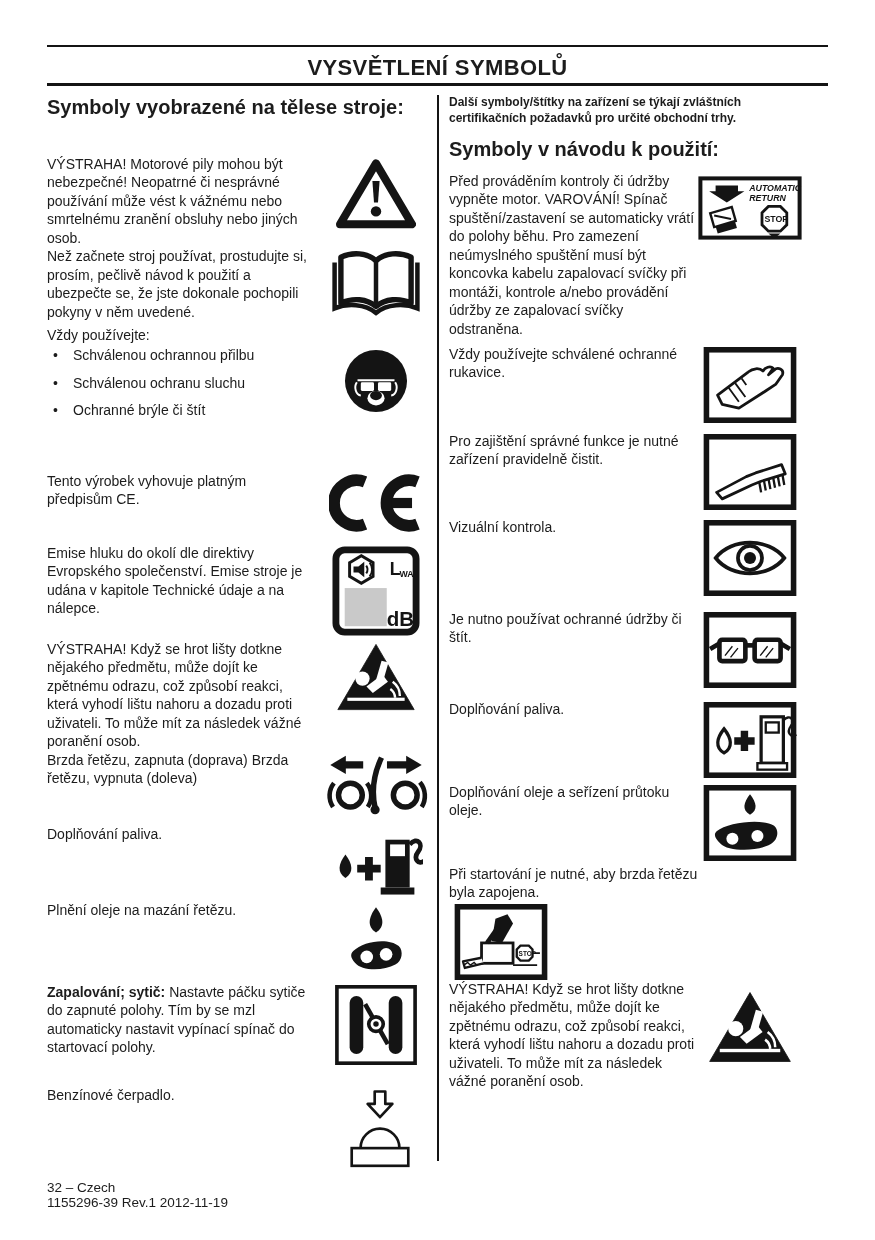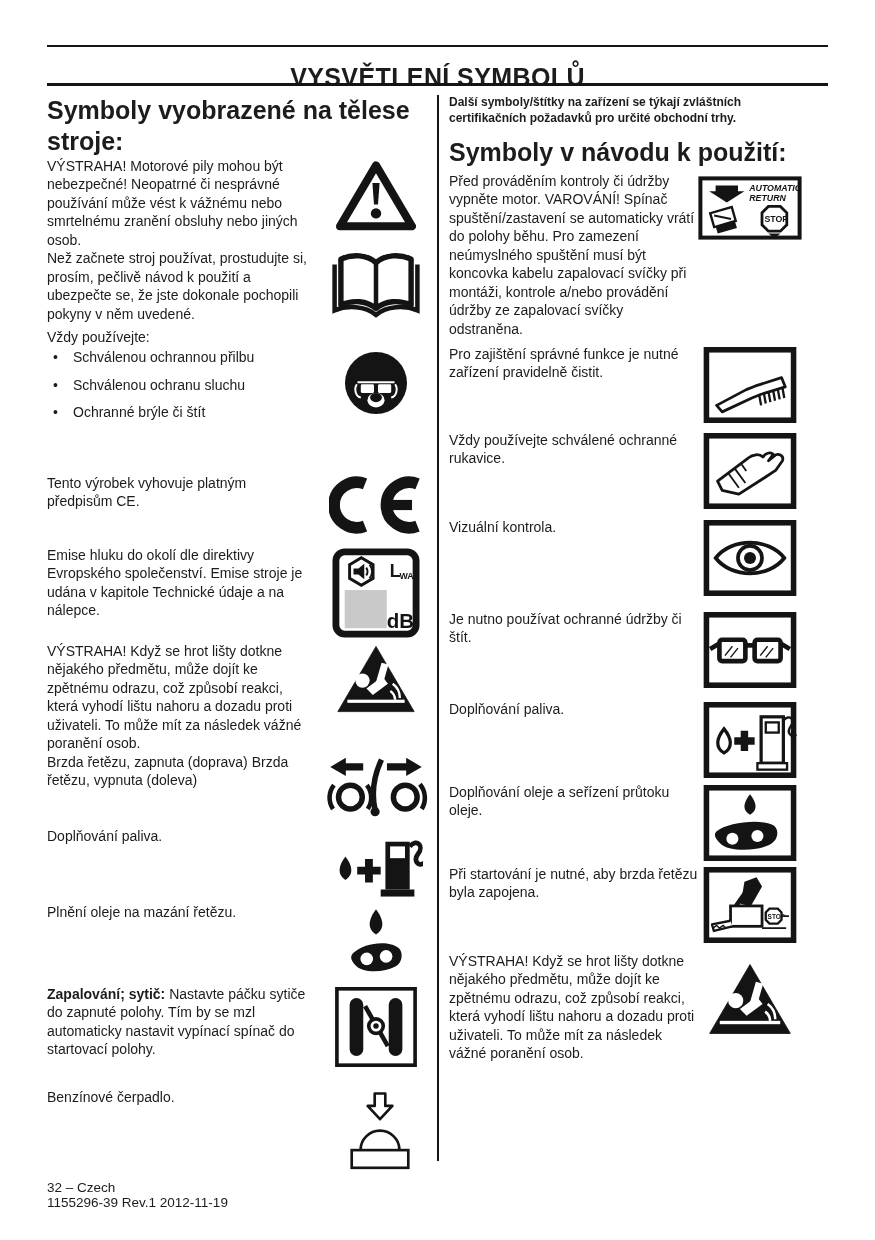--- a/index.html
+++ b/index.html
@@ -1,30 +1,30 @@
 <!DOCTYPE html>
 <html><head>
 <meta charset="utf-8">
 <style>
   html,body{margin:0;padding:0;background:#e8e8e8;}
   .page{
     position:relative;width:875px;height:1240px;margin:0 auto;background:#ffffff;
     font-family:"Liberation Sans",sans-serif;color:#1c1c1c;overflow:hidden;
   }
   .rule-top{position:absolute;left:47px;right:47px;top:45px;height:2px;background:#141414;}
-  .page-title{position:absolute;left:0;right:0;top:51px;margin:12px;text-align:center;
-    font-size:25px;font-weight:bold;letter-spacing:0.4px;}
+  .page-title{position:absolute;left:0;right:0;top:51px;margin:4px;text-align:center;
+    font-size:22px;font-weight:bold;letter-spacing:0.4px;}
   .rule-title{position:absolute;left:47px;right:47px;top:83px;height:3px;background:#141414;}
   .divider{position:absolute;left:437px;top:95px;width:2px;height:1066px;background:#141414;}
 
   .col{position:absolute;top:95px;display:flex;flex-direction:column;}
   .col-left{left:47px;width:390px;}
   .col-right{left:449px;width:379px;}
 
-  .col-h{font-size:25px;font-weight:bold;line-height:1.24;margin:0;}
+  .col-h{font-size:20px;font-weight:bold;line-height:1.24;margin:0;}
   .col-left .col-h{min-height:60px;}
   .intro-bold{font-size:12px;font-weight:bold;line-height:1.3;margin:0;min-height:42px;width:372px;}
   .col-right .col-h{min-height:35px;}
 
   .row{display:flex;justify-content:space-between;align-items:flex-start;box-sizing:border-box;}
   .txt{font-size:14px;line-height:1.32;margin:0;}
   .col-left .txt{width:262px;}
   .col-right .txt{width:250px;}
   .icn{display:flex;justify-content:center;align-items:flex-start;}
   .col-left .icn{width:122px;padding-top:2px;}
@@ -32,21 +32,21 @@
 
   
   .lr1{min-height:91px;} .lr2{min-height:79px;} .lr-vzdy{min-height:20px;}
   .lr-bullets{min-height:75px;} .lr-ce{min-height:72px;margin-top:44px;} .lr-noise{min-height:96px;}
   .lr-kick{min-height:110px;} .lr-brake{min-height:74px;} .lr-fuel{min-height:76px;}
   .lr-oil{min-height:77px;} .lr-choke{min-height:103px;} .lr-primer{min-height:84px;gap:33px;}
 
   
   .rr-auto{min-height:173px;} .rr-glove{min-height:87px;} .rr-clean{min-height:86px;}
   .rr-visual{min-height:92px;} .rr-glasses{min-height:90px;} .rr-fuel{min-height:83px;}
-  .rr-oil{min-height:82px;} .rr-brake{min-height:87px;} .rr-kick{min-height:118px;}
+  .rr-oil{min-height:82px;} .rr-brake{min-height:87px;flex-direction:column;} .rr-kick{min-height:118px;}
 
   ul.blist{list-style:none;margin:0;padding:0;width:262px;}
   ul.blist li{display:flex;font-size:14px;line-height:1.3;margin-bottom:9px;}
   ul.blist .dot{width:26px;padding-left:6px;box-sizing:border-box;}
 
   .footer{position:absolute;left:47px;right:47px;top:1180px;display:flex;
     justify-content:space-between;font-size:13.5px;flex-direction:column;}
 
   svg text{font-family:"Liberation Sans",sans-serif;}
 </style>
@@ -244,38 +244,38 @@
           </g>
           <text x="64" y="19" font-size="11" font-weight="bold" font-style="italic" fill="#141414">AUTOMATIC</text>
           <text x="64" y="31" font-size="11" font-weight="bold" font-style="italic" fill="#141414">RETURN</text>
           <polygon points="88,38 103,38 111,46 111,61 103,69 88,69 80,61 80,46" fill="#ffffff" stroke="#141414" stroke-width="3.5"></polygon>
           <text x="83" y="58" font-size="11" font-weight="bold" fill="#141414">STOP</text>
           <polygon points="88,72 103,72 95.5,78" fill="#141414"></polygon>
         </svg>
       </span>
     </div>
 
+    <div class="row rr-glove">
+      <p class="txt">Vždy používejte schválené ochranné rukavice.</p>
+      <span class="icn">
+        <svg width="96" height="76" viewBox="0 0 100 82">
+          <rect x="3" y="3" width="94" height="76" fill="#ffffff" stroke="#141414" stroke-width="6"></rect>
+          <path d="M15 52 L48 27 C53 23 60 22 64 26 C66 22 72 20 75 23 L70 30 L76 25 C80 21 87 24 85 30 L78 40 L66 48 L38 66 L20 62 Z" fill="#ffffff" stroke="#141414" stroke-width="3" stroke-linejoin="round"></path>
+          <path d="M27 44 l11 15 M34 39 l11 15 M41 34 l5 7" stroke="#141414" stroke-width="2"></path>
+        </svg>
+      </span>
+    </div>
+
     <div class="row rr-clean">
       <p class="txt">Pro zajištění správné funkce je nutné zařízení pravidelně čistit.</p>
       <span class="icn">
         <svg width="96" height="76" viewBox="0 0 100 82">
           <rect x="3" y="3" width="94" height="76" fill="#ffffff" stroke="#141414" stroke-width="6"></rect>
           <path d="M14 63 L46 46 L56 42 L84 33 L88 43 L62 51 L52 55 L20 70 Z" fill="#ffffff" stroke="#141414" stroke-width="3" stroke-linejoin="round"></path>
           <path d="M60 52 l2 11 M65 50 l2 11 M70 48.5 l2 11 M75 47 l2 11 M80 45.5 l2 11 M85 44 l2 11" stroke="#141414" stroke-width="2.5"></path>
-        </svg>
-      </span>
-    </div>
-
-    <div class="row rr-glove">
-      <p class="txt">Vždy používejte schválené ochranné rukavice.</p>
-      <span class="icn">
-        <svg width="96" height="76" viewBox="0 0 100 82">
-          <rect x="3" y="3" width="94" height="76" fill="#ffffff" stroke="#141414" stroke-width="6"></rect>
-          <path d="M15 52 L48 27 C53 23 60 22 64 26 C66 22 72 20 75 23 L70 30 L76 25 C80 21 87 24 85 30 L78 40 L66 48 L38 66 L20 62 Z" fill="#ffffff" stroke="#141414" stroke-width="3" stroke-linejoin="round"></path>
-          <path d="M27 44 l11 15 M34 39 l11 15 M41 34 l5 7" stroke="#141414" stroke-width="2"></path>
         </svg>
       </span>
     </div>
 
     <div class="row rr-visual">
       <p class="txt">Vizuální kontrola.</p>
       <span class="icn">
         <svg width="96" height="76" viewBox="0 0 100 82">
           <rect x="3" y="3" width="94" height="76" fill="#ffffff" stroke="#141414" stroke-width="6"></rect>
           <path d="M13 41 C30 19 70 19 87 41 C70 63 30 63 13 41 Z" fill="#ffffff" stroke="#141414" stroke-width="4"></path>

